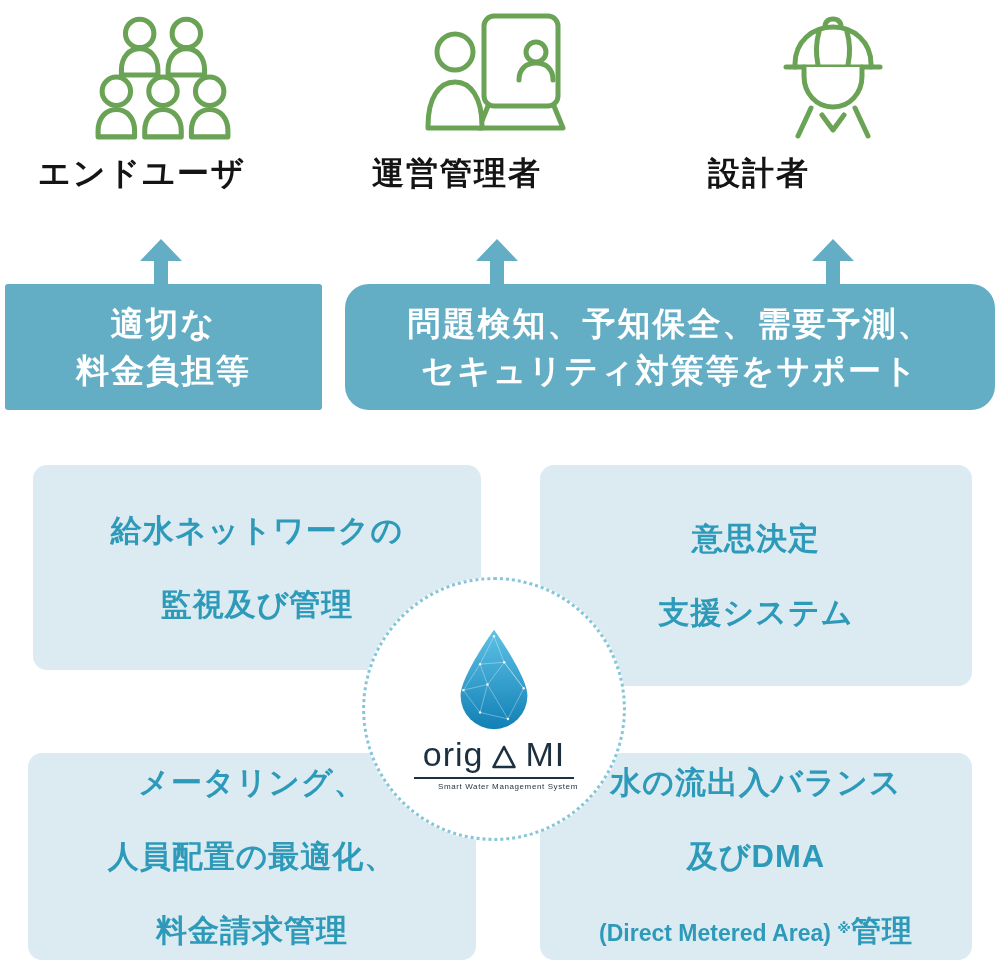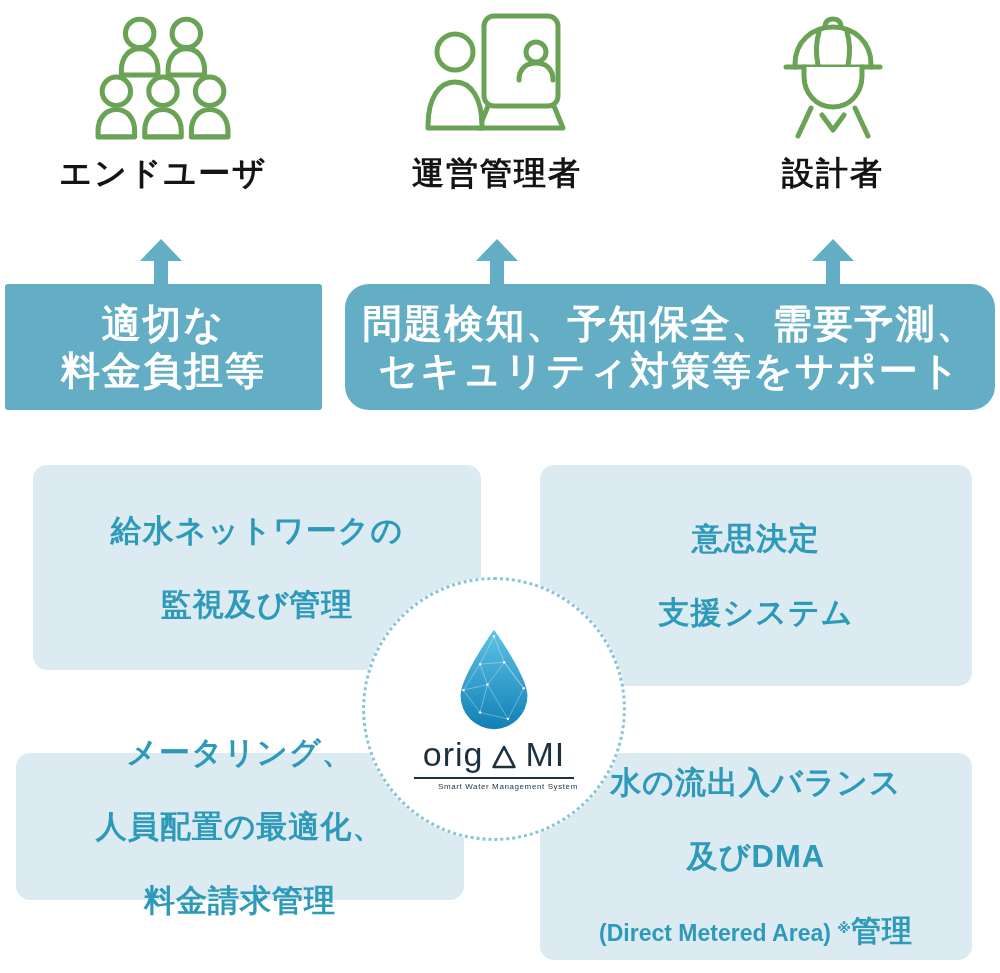--- a/index.html
+++ b/index.html
@@ -9,43 +9,43 @@
     --box-text-teal:#2e9ab9;
     --logo-navy:#1c3040;
     --circle-dot:#85c6d8;
     --label-dark:#141414;
   }
   *{margin:0;padding:0;box-sizing:border-box;}
   body{background:#fff;font-family:"Liberation Sans","DejaVu Sans",sans-serif;}
   .stage{position:relative;width:1000px;height:973px;background:#ffffff;overflow:hidden;}
 
   
-  .persona{position:absolute;top:6px;width:250px;display:flex;flex-direction:column;align-items:center;}
+  .persona{position:absolute;top:6px;width:250px;display:flex;flex-direction:column;}
   #persona-0{left:38px;} #persona-1{left:372px;} #persona-2{left:708px;}
   .persona .icon{color:var(--icon-green);height:134px;display:flex;align-items:flex-end;justify-content:center;}
   .plabel{margin-top:12px;font-size:32px;font-weight:bold;color:var(--label-dark);letter-spacing:2px;white-space:nowrap;}
 
   
   .up-arrow{position:absolute;top:239px;width:42px;height:45px;color:var(--banner-teal);}
   #arrow-0{left:140px;} #arrow-1{left:476px;} #arrow-2{left:812px;}
 
   
   .banner{position:absolute;top:284px;height:126px;background:var(--banner-teal);border-radius:3px;
-          color:#fff;font-weight:bold;font-size:39px;letter-spacing:2px;line-height:47px;
+          color:#fff;font-weight:bold;font-size:33px;letter-spacing:2px;line-height:47px;
           display:flex;flex-direction:column;justify-content:center;align-items:center;text-align:center;}
   #banner-left{left:5px;width:317px;}
   #banner-right{left:345px;width:650px;border-radius:24px;}
 
   
   .fbox{position:absolute;background:var(--box-light-blue);border-radius:14px;
         color:var(--box-text-teal);font-weight:bold;font-size:31px;letter-spacing:1px;line-height:46px;
         display:flex;flex-direction:column;justify-content:center;align-items:center;text-align:center;gap:28px;}
   #box-tl{left:33px;top:465px;width:448px;height:205px;}
   #box-tr{left:540px;top:465px;width:432px;height:221px;font-family:Liberation Serif, serif;}
-  #box-bl{left:16px;top:753px;width:448px;height:147px;}
+  #box-bl{left:28px;top:753px;width:448px;height:207px;}
   #box-br{left:540px;top:753px;width:432px;height:207px;}
   .subline{font-size:23px;line-height:40px;letter-spacing:0;white-space:nowrap;}
   .subline sup{font-size:14px;vertical-align:8px;}
   .subline .big{font-size:30px;letter-spacing:1px;}
 
   
   #logo-circle{position:absolute;left:362px;top:577px;width:264px;height:264px;background:#ffffff;
                border:3px dotted var(--circle-dot);border-radius:50%;
                display:flex;flex-direction:column;align-items:center;justify-content:center;z-index:5;}
   .drop-wrap{height:104px;display:flex;align-items:center;justify-content:center;}

